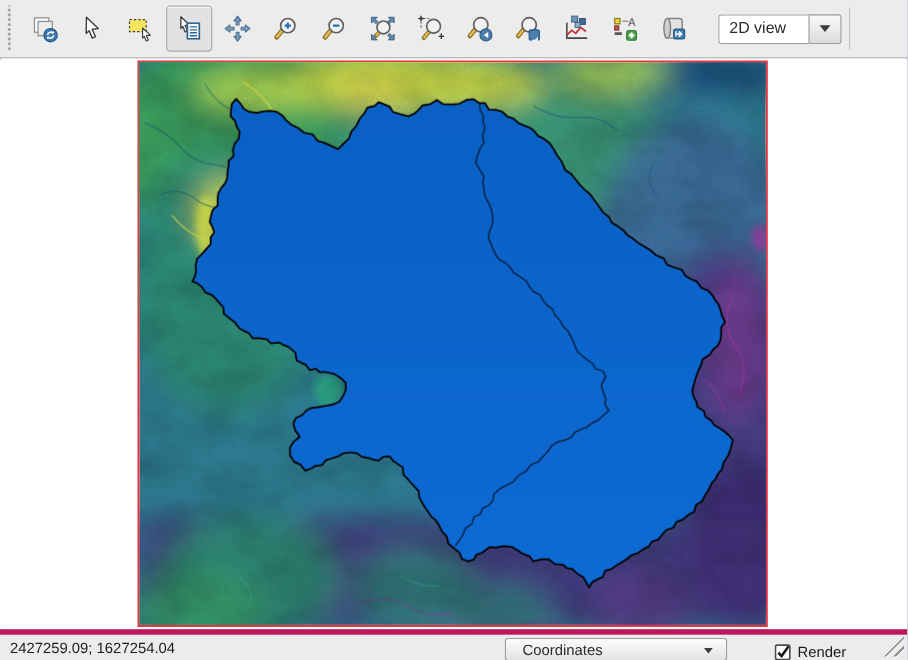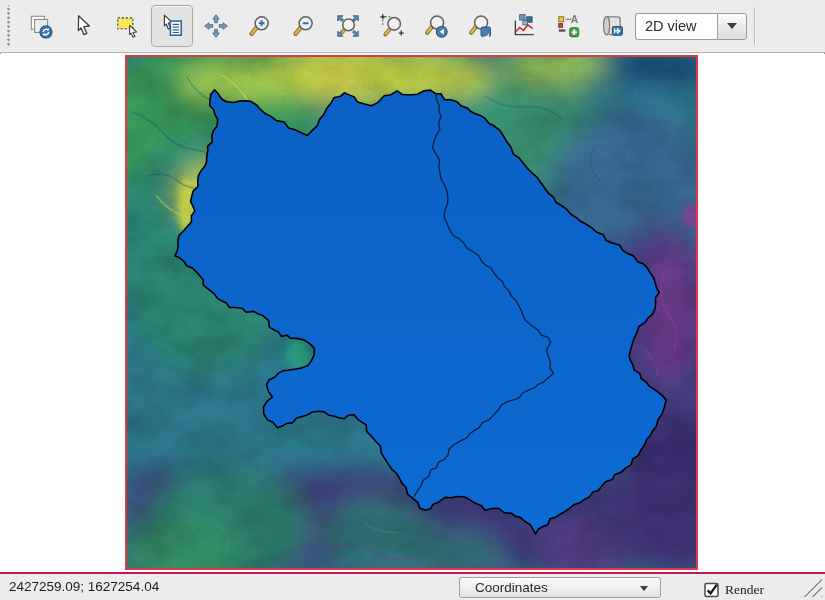--- a/index.html
+++ b/index.html
@@ -20,21 +20,21 @@
     background-size:5px 4.4px;background-repeat:repeat-y;background-position:0 2px;
   }
   .tbtn{
     width:40px;height:40px;flex:none;margin:0 1px;
     display:flex;align-items:center;justify-content:center;
     background:transparent;border:1px solid transparent;border-radius:4px;cursor:default;
   }
   .tbtn.active{background:#e2e2e2;border:1px solid #a6a6a6;
     box-shadow:inset 0 1px 0 rgba(255,255,255,.8);}
   .tbtn svg{display:block;}
-  .tcombo{display:flex;align-items:center;margin-left:1px;height:27px;flex:none;}
+  .tcombo{display:flex;align-items:center;margin-left:19px;height:27px;flex:none;}
   .tcombo-field{
     width:72px;height:25px;background:#fff;border:1px solid #9c9c9c;
     border-right:none;border-radius:3px 0 0 3px;
     display:flex;align-items:center;padding-left:9px;
     font-size:14.5px;color:#2b2b2b;
   }
   .tcombo-btn{
     width:30px;height:27px;box-sizing:border-box;border:1px solid #9c9c9c;border-radius:0 3px 3px 0;
     background:linear-gradient(#fafafa,#dcdcdc);
     display:flex;align-items:center;justify-content:center;
@@ -44,31 +44,31 @@
   
   .canvas{position:absolute;left:0;top:54px;width:825px;height:518px;background:#ffffff;}
   .raster{
     position:absolute;left:125px;top:1px;width:573px;height:515px;
     box-sizing:border-box;border:2px solid #e23740;
   }
   .raster svg{display:block;width:100%;height:100%;}
   
   .statusbar{
     position:absolute;left:0;top:572px;width:825px;height:28px;
-    background:#ececec;border-top:2px solid #be185d;box-sizing:border-box;
+    background:#ececec;border-top:5px solid #be185d;box-sizing:border-box;
     font-size:13.5px;color:#1c1c1c;
   }
   .coords{position:absolute;left:9px;top:5px;}
   .scombo{
     position:absolute;left:459px;top:3px;width:202px;height:21px;box-sizing:border-box;
     border:1px solid #9e9e9e;border-radius:3px;background:linear-gradient(#fcfcfc,#e2e2e2);
     display:flex;align-items:center;padding-left:15px;color:#2b2b2b;
   }
   .scombo .arrow-down{position:absolute;right:12px;top:8px;border-top-width:5px;border-left-width:4.5px;border-right-width:4.5px;}
-  .render-check{position:absolute;left:704px;top:8px;display:flex;align-items:flex-start;font-family:Liberation Serif, serif;}
+  .render-check{position:absolute;left:704px;top:8px;display:flex;align-items:flex-start;}
   .render-check svg{display:block;margin-right:5px;}
   .size-grip{
     position:absolute;right:3px;bottom:3px;width:20px;height:20px;
     background:repeating-linear-gradient(135deg,rgba(0,0,0,0) 0 2.6px,#8f8f8f 2.6px 4px,rgba(0,0,0,0) 4px 6.2px);
     clip-path:polygon(100% 0,100% 100%,0 100%);
   }
 </style>
 </head>
 <body>
 

